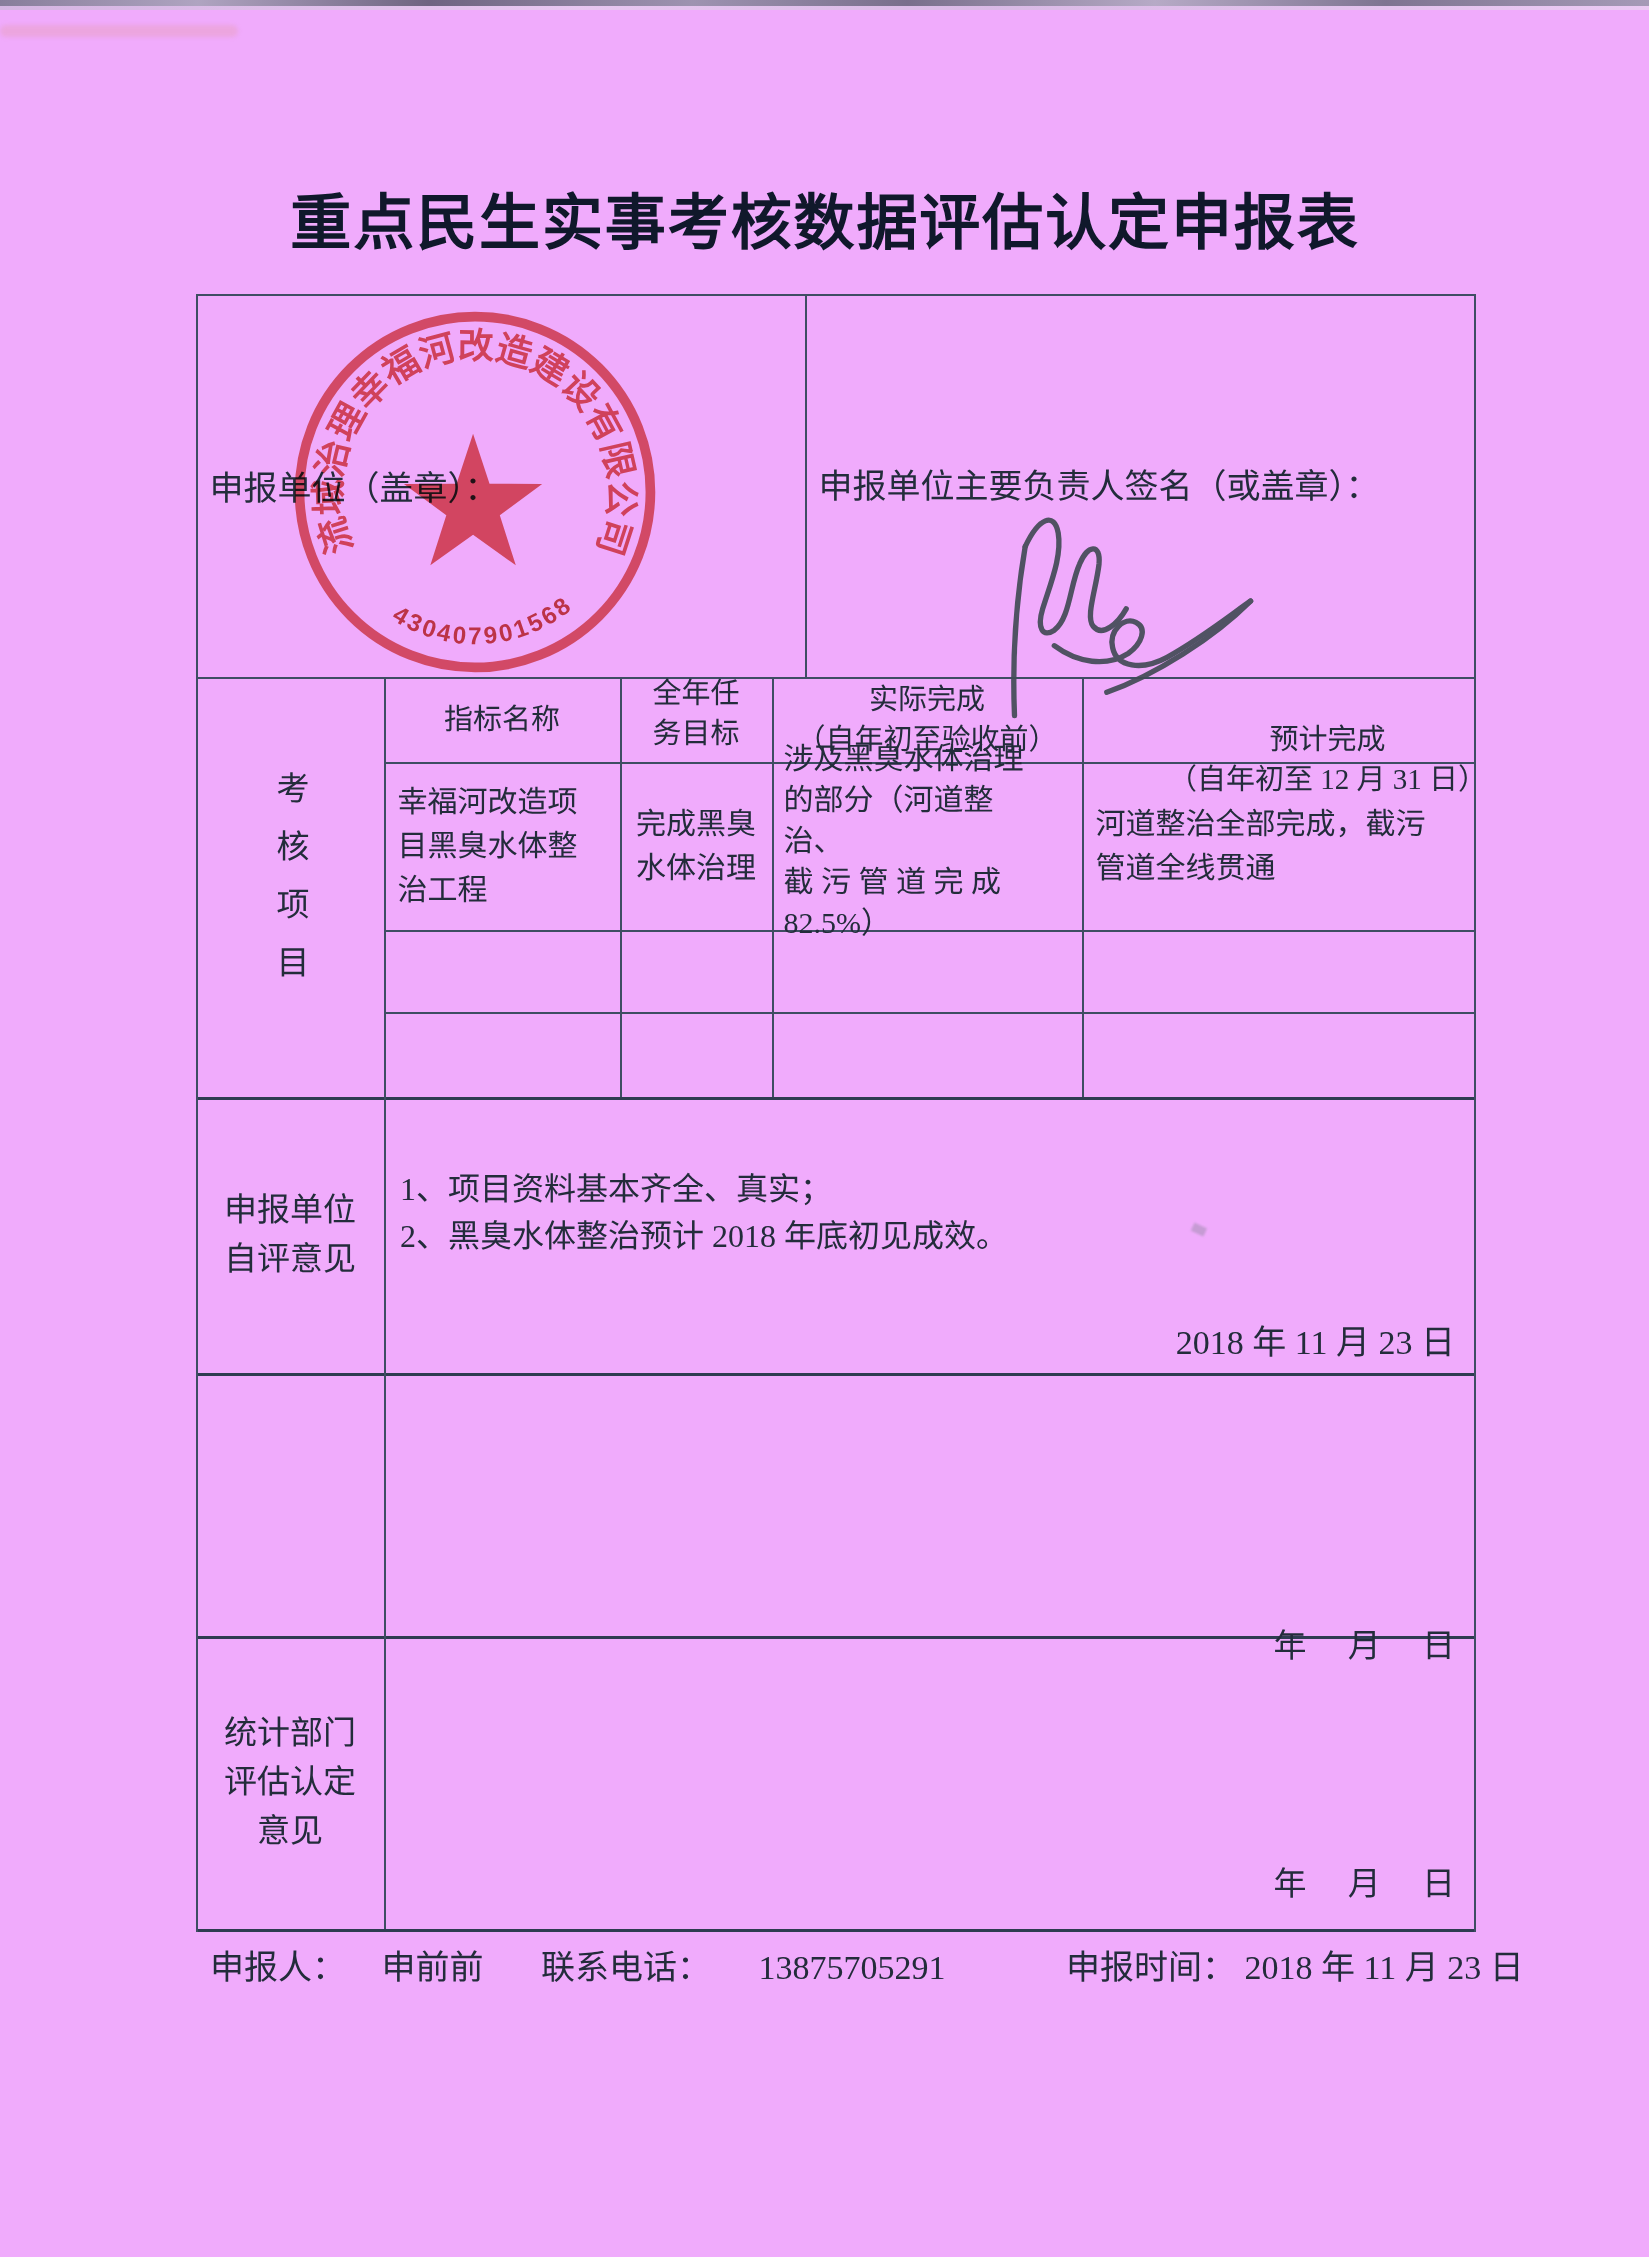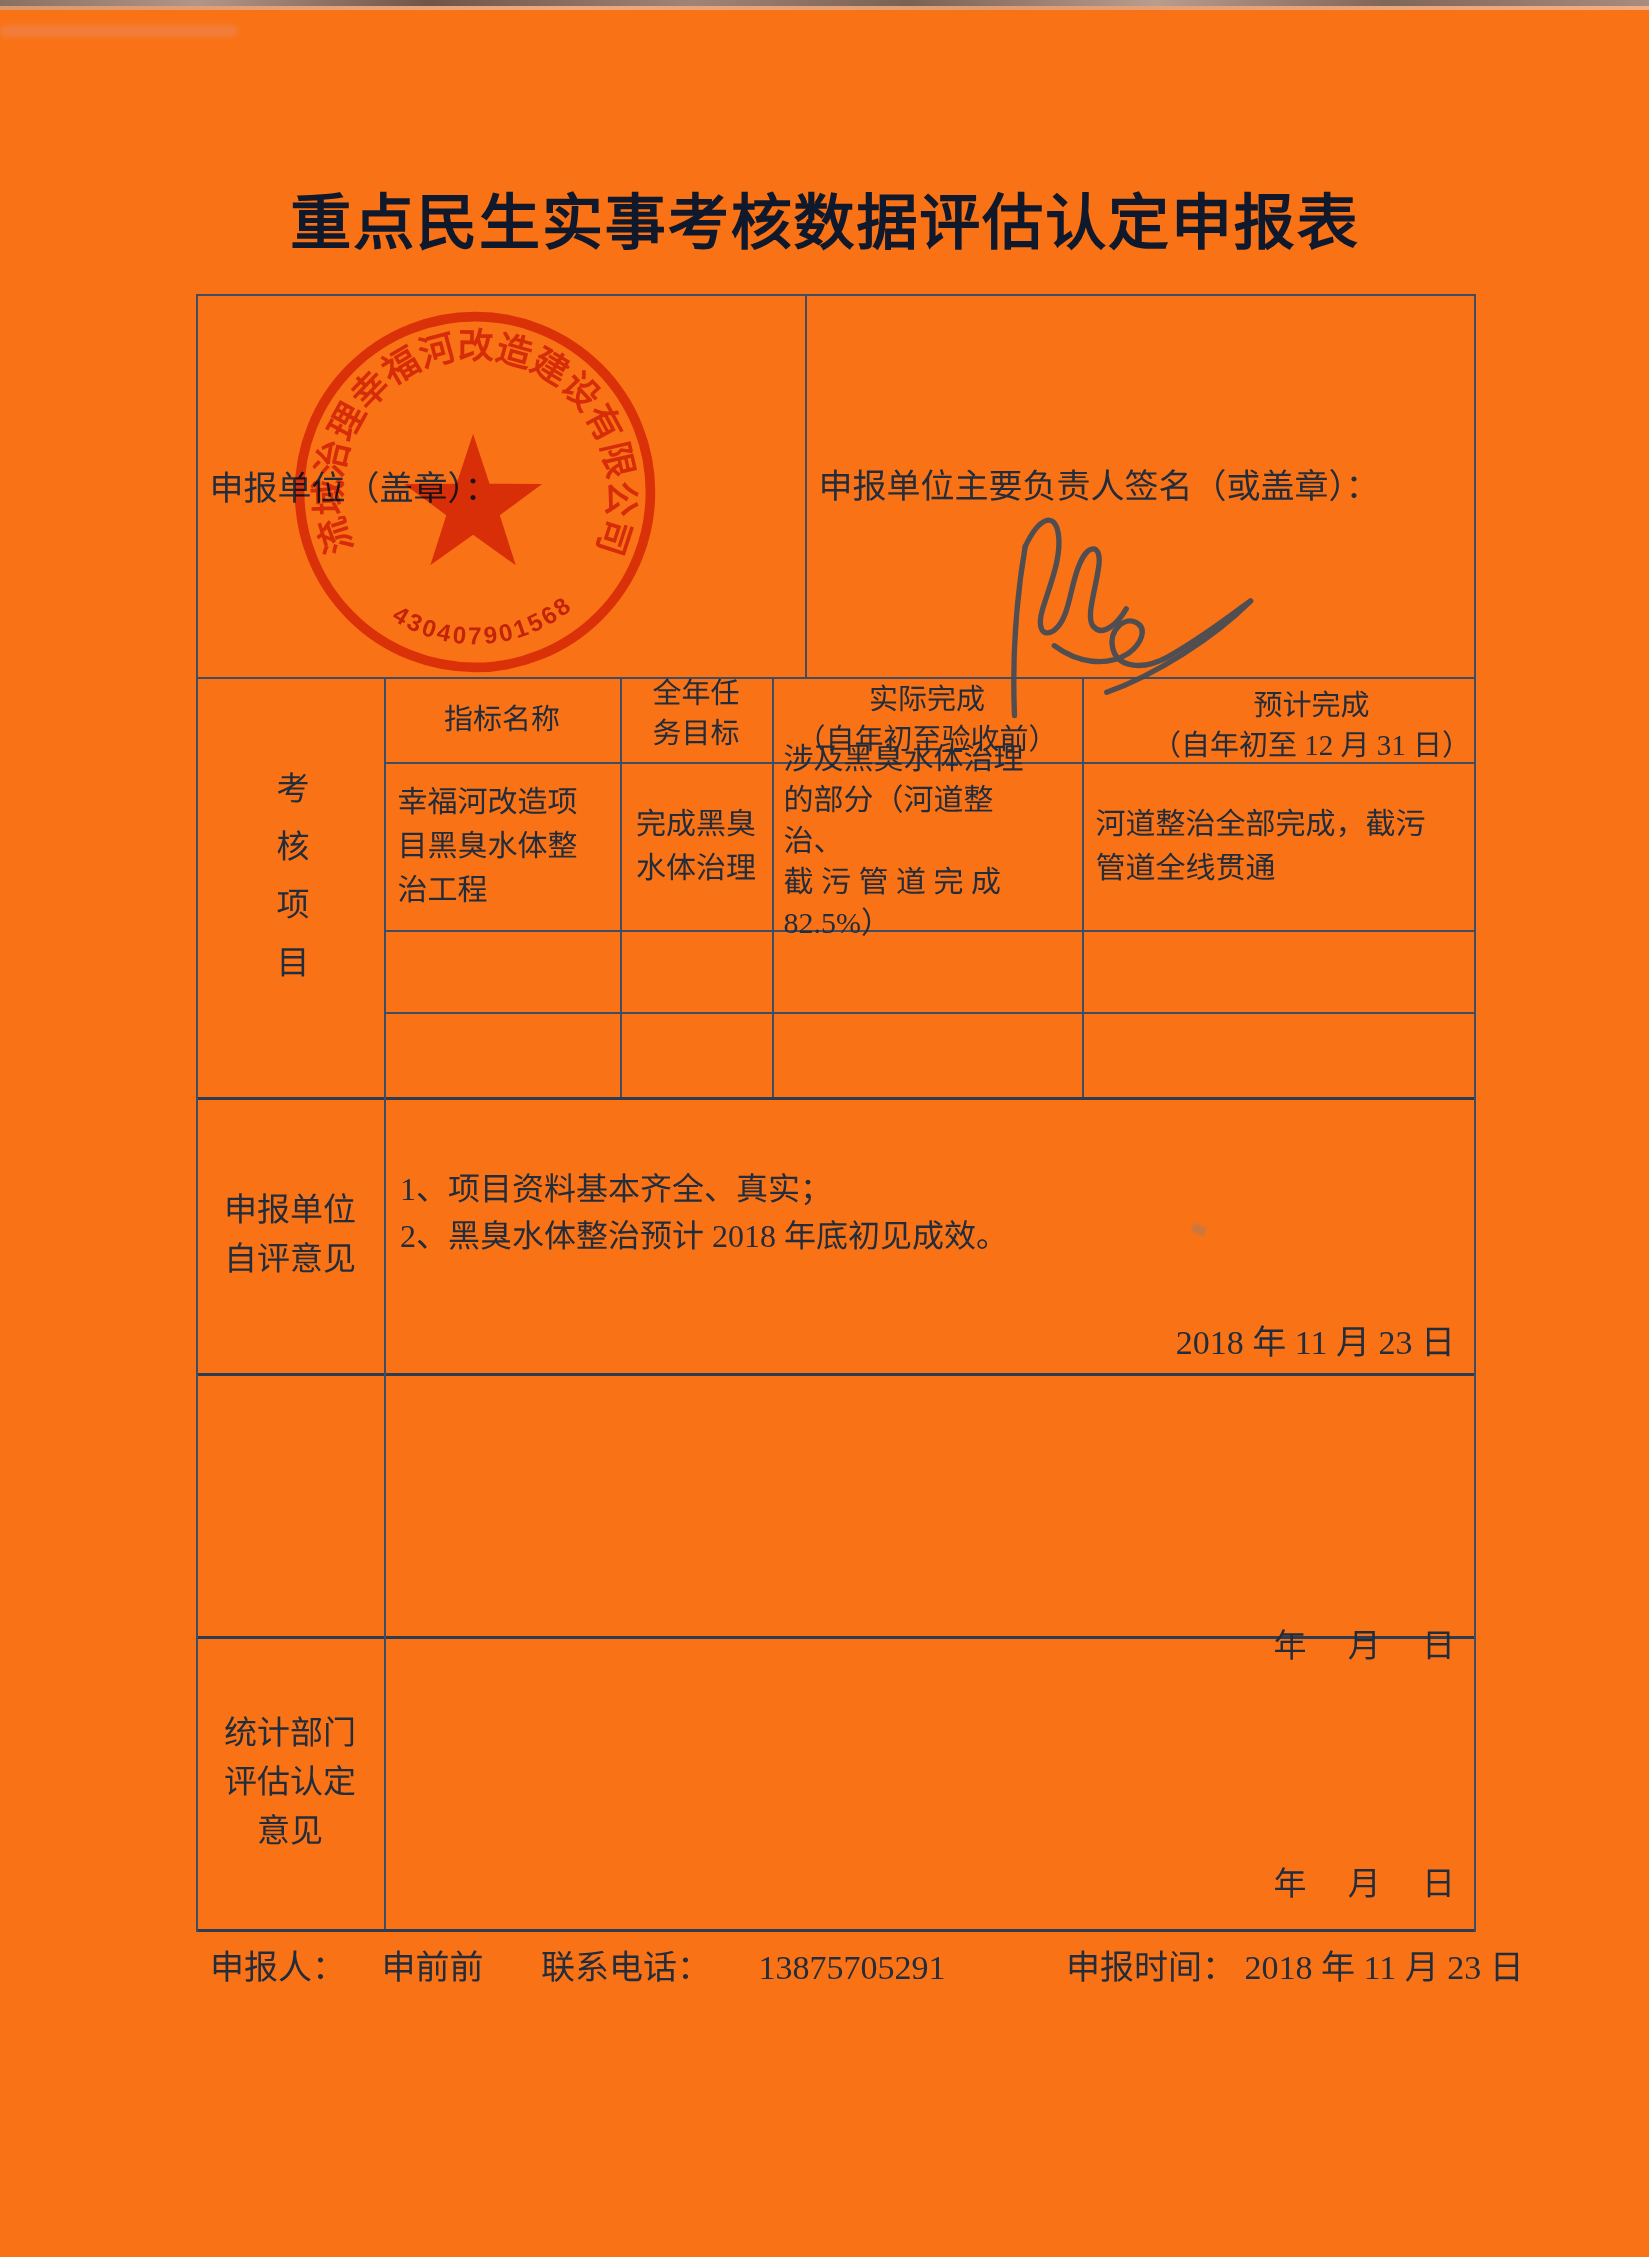--- a/index.html
+++ b/index.html
@@ -1,18 +1,18 @@
 <!DOCTYPE html>
 <html lang="zh-CN"><head>
 <meta charset="utf-8">
 <style>
   html,body{margin:0;padding:0;background:#e8e8e8;}
   .page{
     position:relative;width:1650px;height:2257px;margin:0 auto;
-    background:#f97316;overflow:hidden;
+    background:#f0abfc;overflow:hidden;
     font-family:"Liberation Serif", serif;
     color:#232c3b;
   }
   
   .scan-strip{position:absolute;left:0;top:0;width:1650px;height:5.8px;
     background:linear-gradient(90deg,#646e7a 0%,#9aa2ad 12%,#434c58 26%,#828b97 42%,#515b66 55%,#a3aab4 70%,#58626d 84%,#8d95a0 100%);
     opacity:.75;}
   .scan-strip2{position:absolute;left:0;top:5.8px;width:1650px;height:3.9px;
     background:linear-gradient(90deg,#b9bfc8 0%,#dfe2e6 35%,#c2c8cf 60%,#e6e8eb 100%);opacity:.5;}
   .scan-smudge{position:absolute;left:0;top:25px;width:238px;height:11.6px;border-radius:5.8px;
@@ -113,21 +113,21 @@
     <span class="ml">指标名称</span>
   </div>
   <div class="cellflex hdr" style="left:620px;top:677px;width:152px;height:72px;">
     <span class="ml">全年任
 务目标</span>
   </div>
   <div class="cellflex hdr" style="left:772px;top:677px;width:310px;height:84px;">
     <span class="ml">实际完成
 （自年初至验收前）</span>
   </div>
-  <div class="cellflex hdr" style="left:1082px;top:683px;width:459px;height:84px;">
+  <div class="cellflex hdr" style="left:1082px;top:717px;width:459px;height:84px;padding-left:16px;">
     <span class="ml">预计完成
 （自年初至 12 月 31 日）</span>
   </div>
 
   <div class="cellflex body31" style="left:384px;top:762px;width:236px;height:168px;justify-content:flex-start;padding-left:13.6px;box-sizing:border-box;">
     <span class="ml">幸福河改造项
 目黑臭水体整
 治工程</span>
   </div>
   <div class="cellflex body31" style="left:620px;top:762px;width:152px;height:168px;">

